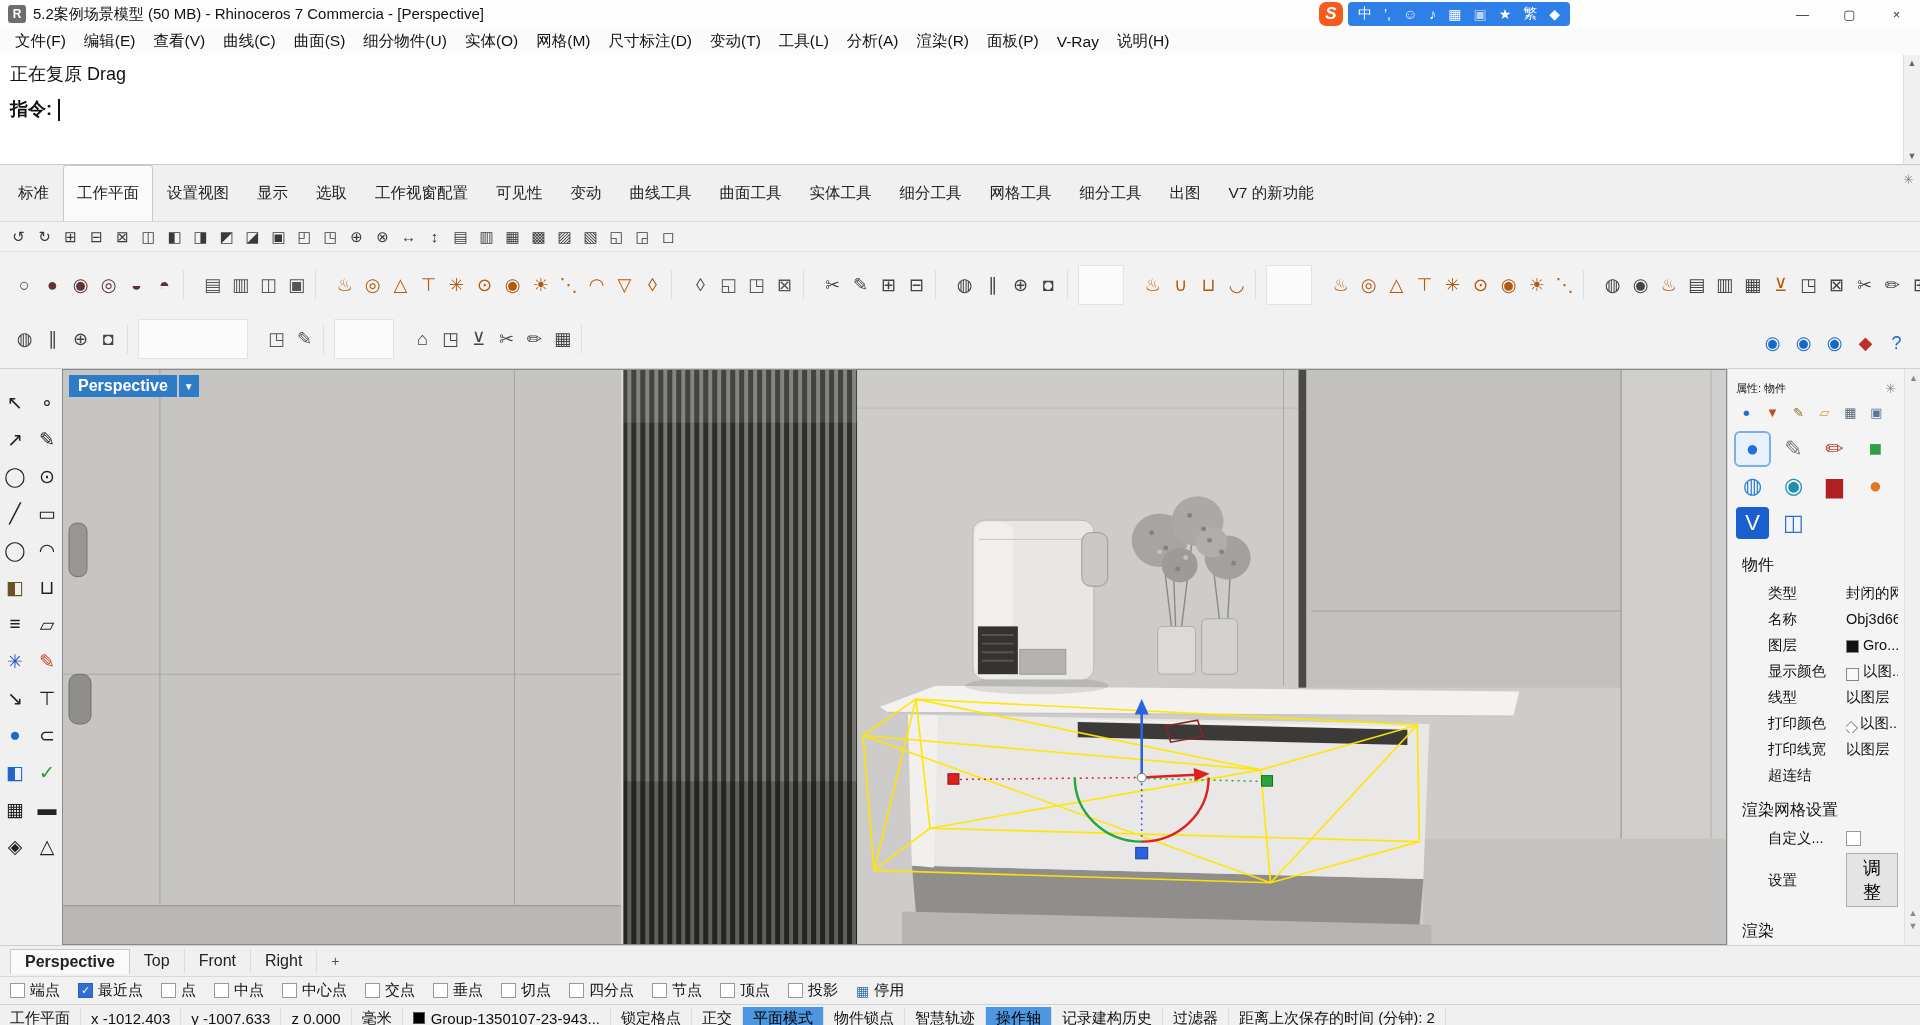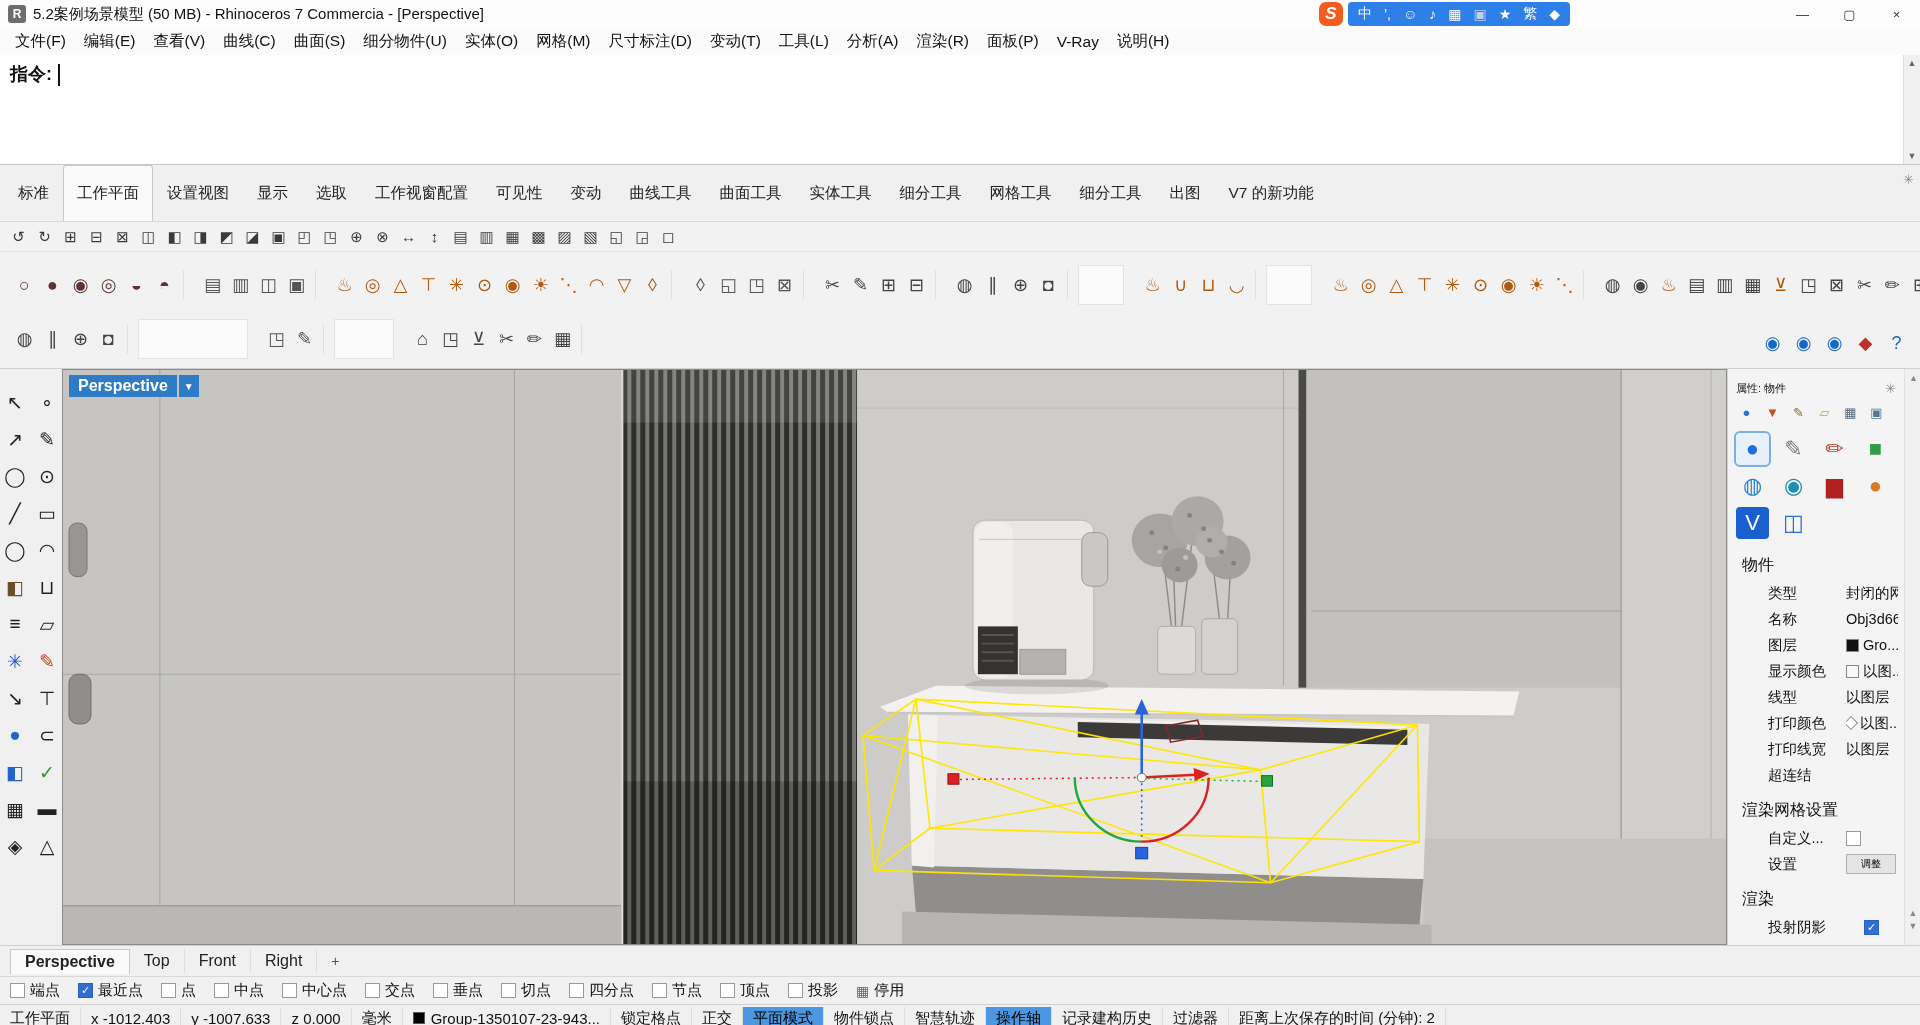--- a/index.html
+++ b/index.html
@@ -63,24 +63,24 @@
   .rp-title{font-size:11px;white-space:nowrap;}
   .rp-gear{color:#888;font-size:13px;}
   .rp-tabs{display:flex;gap:5px;padding:2px 8px 6px;}
   .rp-tabicon{width:21px;height:21px;display:flex;align-items:center;justify-content:center;font-size:13px;}
   .rp-grid{display:grid;grid-template-columns:repeat(4,35px);gap:5px 6px;padding:4px 8px;}
   .rp-bigicon{width:33px;height:32px;display:flex;align-items:center;justify-content:center;font-size:22px;border-radius:4px;}
   .rp-bigicon.selected{outline:2px solid #7ab0e8;background:#e8f1fb;}
   .rp-section-title{font-size:16px;padding:12px 8px 4px 14px;white-space:nowrap;}
   .rp-row{display:flex;align-items:center;padding:2px 6px 2px 40px;min-height:26px;}
   .rp-label{width:78px;flex:0 0 auto;font-size:14.5px;white-space:nowrap;overflow:hidden;}
-  .rp-value{flex:1 1 auto;display:flex;align-items:center;gap:4px;font-size:14.5px;white-space:nowrap;overflow:hidden;}
+  .rp-value{flex:1 1 auto;display:flex;align-items:flex-end;gap:4px;font-size:14.5px;white-space:nowrap;overflow:hidden;}
   .rp-swatch{width:13px;height:13px;border:1px solid #888;flex:0 0 auto;}
   .rp-diamond{width:10px;height:10px;border:1px solid #888;transform:rotate(45deg);flex:0 0 auto;background:#fff;}
-  .rp-btn{background:#e4e4e4;border:1px solid #b0b0b0;font-size:10px;padding:2px 14px;font-family:inherit;}
+  .rp-btn{background:#e4e4e4;border:1px solid #b0b0b0;font-size:18px;padding:2px 14px;font-family:inherit;}
   .cb{width:15px;height:15px;border:1px solid #999;background:#fff;display:flex;align-items:center;justify-content:center;font-size:11px;color:#fff;flex:0 0 auto;}
   .cb.checked{background:#2f6fd0;border-color:#2a62b8;}
   .osnap-grid{font-size:14px;color:#3a6fb0;}
 
   .right-strip{width:16px;background:#f0f0f0;border-left:1px solid #e0e0e0;position:relative;color:#888;font-size:9px;}
   .right-strip .strip-up{position:absolute;top:4px;left:4px;}
   .strip-bottom{position:absolute;bottom:14px;left:1px;display:flex;flex-direction:column;align-items:center;gap:3px;width:14px;}
 
   
   .vp-tabs{flex:0 0 31px;background:#f0f0f0;border-top:1px solid #cfcfcf;display:flex;align-items:center;padding-left:10px;}
@@ -141,20 +141,21 @@
       <div class="menu-item">变动(T)</div>
       <div class="menu-item">工具(L)</div>
       <div class="menu-item">分析(A)</div>
       <div class="menu-item">渲染(R)</div>
       <div class="menu-item">面板(P)</div>
       <div class="menu-item">V-Ray</div>
       <div class="menu-item">说明(H)</div>
     </div>
 
   <div class="command">
+    <div class="cmd-line">正在复原 Drag</div>
     <div class="cmd-prompt">
       <span>指令:</span>
       <span class="caret"></span>
     </div>
     <div class="cmd-scroll" id="cmdScroll">
         <span>▲</span>
         <span>▼</span>
       </div>
   </div>
 

